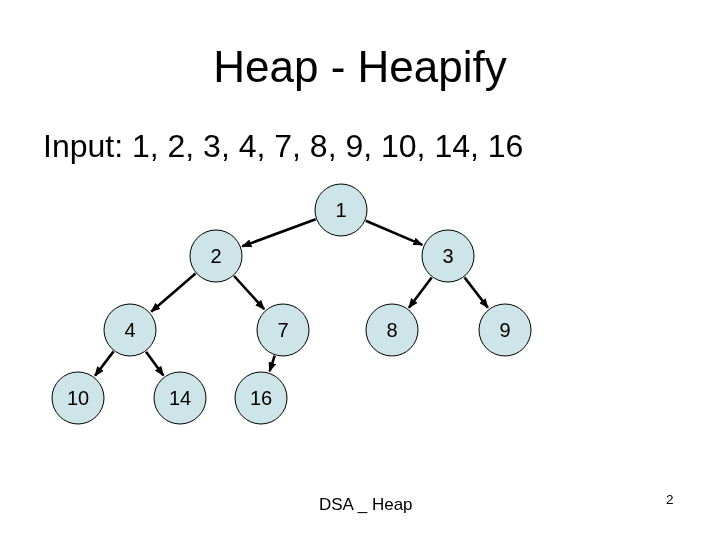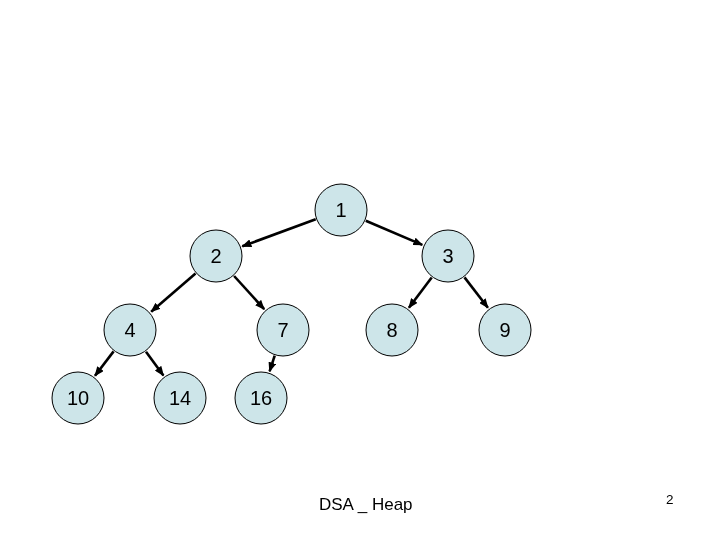--- a/index.html
+++ b/index.html
@@ -55,21 +55,23 @@
     top: 493px;
     left: 666px;
     font-size: 13.5px;
     line-height: 1;
   }
 </style>
 </head>
 <body>
 
 <div class="slide">
+  <div class="title">Heap - Heapify</div>
 
+  <div class="input-line">Input: 1, 2, 3, 4, 7, 8, 9, 10, 14, 16</div>
 
   <svg id="tree-svg" class="tree-svg" width="720" height="540" viewBox="0 0 720 540">
       <defs>
         <marker id="arrowhead" markerWidth="10" markerHeight="8" refX="9" refY="4" orient="auto" markerUnits="userSpaceOnUse">
           <polygon points="0,0 10,4 0,8" fill="#000000"></polygon>
         </marker>
       </defs>
       <line x1="315.7" y1="219.3" x2="242.3" y2="246.3" stroke="#000000" stroke-width="2.6" marker-end="url(#arrowhead)"></line>
       <line x1="365.8" y1="220.7" x2="422.3" y2="244.9" stroke="#000000" stroke-width="2.6" marker-end="url(#arrowhead)"></line>
       <line x1="195.5" y1="273.6" x2="151.2" y2="311.7" stroke="#000000" stroke-width="2.6" marker-end="url(#arrowhead)"></line>

